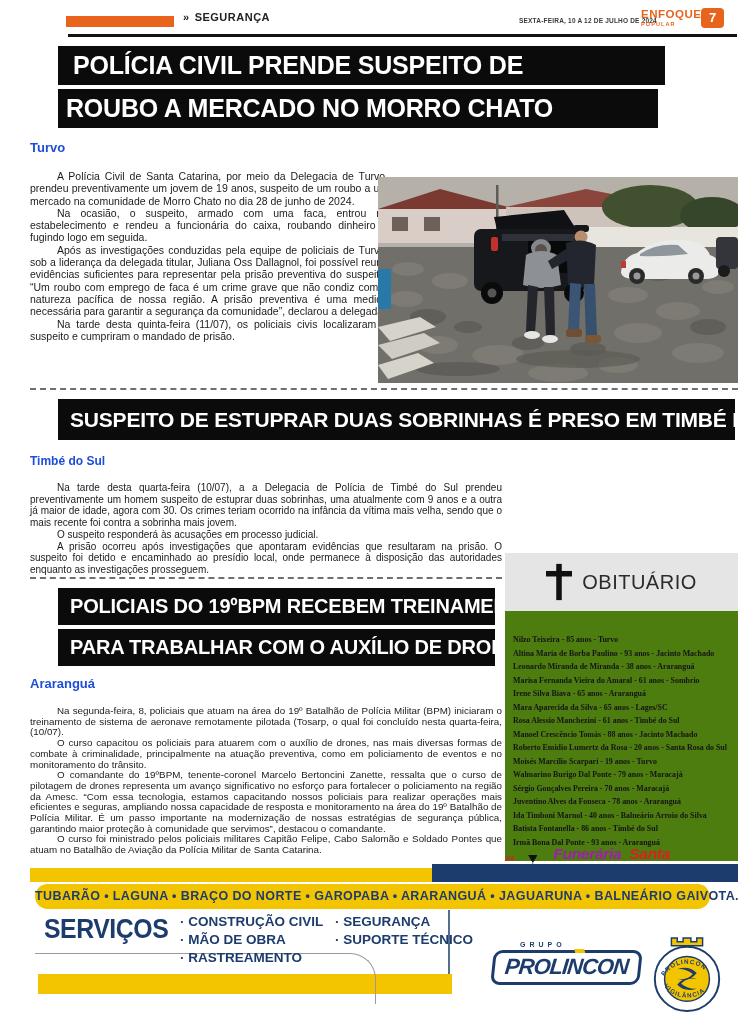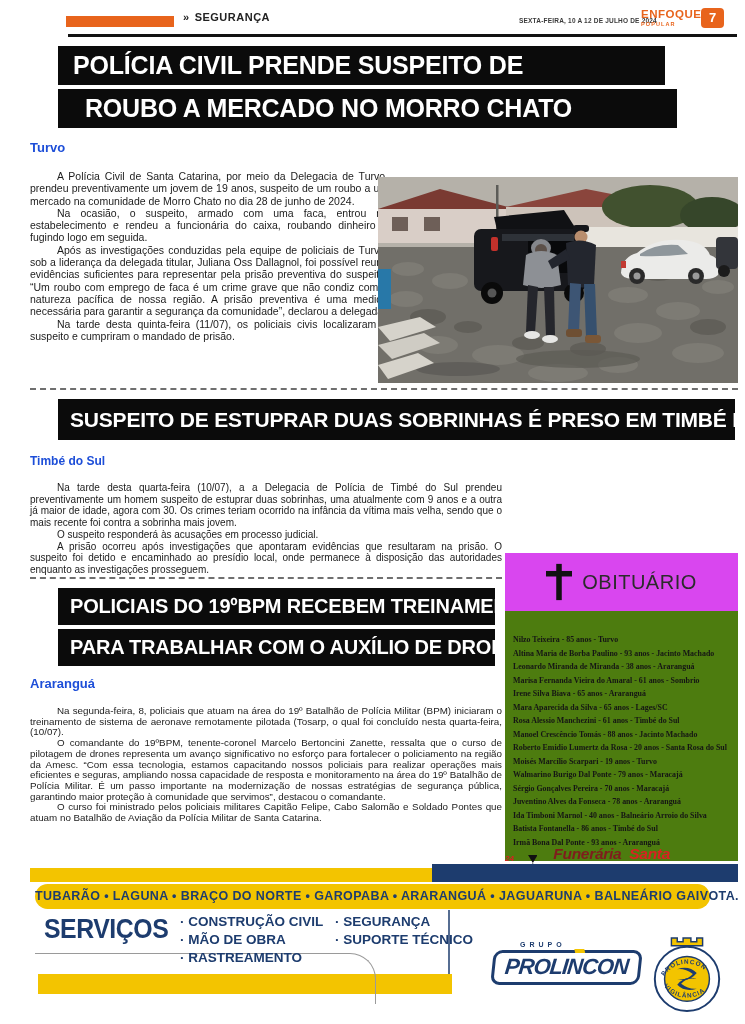--- a/index.html
+++ b/index.html
@@ -15,49 +15,49 @@
   .hdr-date{position:absolute;left:519px;top:17px;font-size:6.5px;font-weight:bold;color:#3a3a3a;letter-spacing:.2px;}
   .brand{position:absolute;left:641px;top:9px;line-height:1;}
   .brand .t{display:block;font-size:11.5px;font-weight:bold;color:#E8641C;letter-spacing:.5px;}
   .brand .b{display:block;font-size:5.5px;font-weight:bold;color:#E8641C;letter-spacing:1.1px;margin-top:1px;}
   .page-badge{position:absolute;left:701px;top:8px;width:23px;height:20px;background:#E8641C;border-radius:4px;
     color:#fff;font-size:13px;font-weight:bold;text-align:center;line-height:20px;}
   .hdr-rule{position:absolute;left:68px;top:34px;width:669px;height:3px;background:#121212;}
   
   .hbar{background:#0B0B0B;color:#fff;font-weight:bold;white-space:nowrap;overflow:hidden;margin-left:25px;}
   .h1a{position:absolute;left:33px;top:46px;width:592px;height:39px;line-height:39px;font-size:25px;padding-left:15px;letter-spacing:-.2px;}
-  .h1b{position:absolute;left:33px;top:89px;width:592px;height:39px;line-height:39px;font-size:25px;padding-left:27px;letter-spacing:-.2px;}
+  .h1b{position:absolute;left:33px;top:89px;width:592px;height:39px;line-height:39px;font-size:25px;padding-left:8px;letter-spacing:-.2px;}
   .h2{position:absolute;left:33px;top:399px;width:665px;height:41px;line-height:41px;font-size:21px;padding-left:12px;letter-spacing:-.2px;}
   .h3a{position:absolute;left:33px;top:588px;width:425px;height:37px;line-height:37px;font-size:20px;padding-left:12px;letter-spacing:-.2px;}
   .h3b{position:absolute;left:33px;top:629px;width:425px;height:37px;line-height:37px;font-size:20px;padding-left:12px;letter-spacing:-.2px;}
   
   .loc{position:absolute;font-size:13px;font-weight:bold;color:#1d4ed8;}
   .loc1{left:30px;top:140px;} .loc2{left:30px;top:454px;font-size:12px;} .loc3{left:30px;top:676px;}
   .art{position:absolute;color:#1b1b1b;text-align:justify;}
   .art p{margin:0;text-indent:27px;}
   .art1{left:30px;top:170px;width:358px;font-size:10.5px;line-height:12.3px;}
   .art2{left:30px;top:482px;width:472px;font-size:10px;line-height:11.7px;}
   .art3{left:30px;top:706px;width:472px;font-size:9.8px;line-height:10.7px;}
   
   .photo{position:absolute;left:378px;top:177px;width:360px;height:206px;}
   
   .dash1{position:absolute;left:30px;top:388px;width:708px;border-top:2px dashed #6f6f6f;}
   .dash2{position:absolute;left:30px;top:577px;width:472px;border-top:2px dashed #6f6f6f;}
   
   .obit{position:absolute;left:505px;top:553px;width:233px;}
-  .obit-head{height:58px;background:#d946ef;display:flex;align-items:center;justify-content:center;gap:10px;}
+  .obit-head{height:58px;background:#e5e5e5;display:flex;align-items:center;justify-content:center;gap:10px;}
   .obit-title{font-size:20px;color:#2b2b2b;letter-spacing:.5px;}
   .obit-body{background:#4d7c0f;padding:22px 4px 12px 8px;}
   .obit-line{font-family:"Liberation Serif",serif;font-weight:bold;font-size:7.9px;line-height:13.5px;color:#151515;white-space:nowrap;overflow:hidden;}
   
   .fun{position:absolute;left:505px;top:845px;width:233px;}
   .fun-row{display:flex;align-items:center;gap:16px;}
   .fun-24{font-size:8px;font-weight:bold;font-style:italic;color:#D92121;display:flex;align-items:center;gap:1px;}
   .fun-name{font-style:italic;font-weight:bold;font-size:15.5px;letter-spacing:-.3px;}
-  .fun-name .g{color:#7f1d1d;} .fun-name .r{color:#D92121;margin-left:4px;}
+  .fun-name .g{color:#a21caf;} .fun-name .r{color:#D92121;margin-left:4px;}
   .fun-phones{margin-top:2px;margin-left:30px;font-size:7.5px;font-weight:bold;color:#D92121;letter-spacing:.3px;}
   
   .band-y{position:absolute;left:30px;top:868px;width:402px;height:14px;background:#F3C400;}
   .band-n{position:absolute;left:432px;top:864px;width:306px;height:18px;background:#1D3C6E;}
   .cities{position:absolute;left:35px;top:884px;width:675px;height:25px;background:#F3C400;border-radius:13px;
     color:#1D3C6E;font-weight:bold;font-size:12.5px;line-height:25px;text-align:center;letter-spacing:.4px;white-space:nowrap;}
   .svc-title{position:absolute;left:44px;top:914px;font-size:27px;font-weight:bold;color:#1D3C6E;letter-spacing:-.5px;transform:scaleX(.92);transform-origin:left center;}
   .svc-col{position:absolute;font-size:13.5px;font-weight:bold;color:#1D3C6E;line-height:18px;white-space:nowrap;}
   .svc-col div::before{content:"· ";font-weight:bold;}
   .svc1{left:180px;top:913px;} .svc2{left:335px;top:913px;}
@@ -187,20 +187,21 @@
     <p>O suspeito responderá às acusações em processo judicial.</p>
     <p>A prisão ocorreu após investigações que apontaram evidências que resultaram na prisão. O suspeito foi detido e encaminhado ao presídio local, onde permanece à disposição das autoridades enquanto as investigações prosseguem.</p>
   </div>
   <div class="dash2"></div>
 
   <div class="hbar h3a">POLICIAIS DO 19ºBPM RECEBEM TREINAMENTO</div>
   <div class="hbar h3b">PARA TRABALHAR COM  O AUXÍLIO DE DRONES</div>
   <div class="loc loc3">Araranguá</div>
   <div class="art art3">
     <p>Na segunda-feira, 8, policiais que atuam na área do 19º Batalhão de Polícia Militar (BPM) iniciaram o treinamento de sistema de aeronave remotamente pilotada (Tosarp, o qual foi concluído nesta quarta-feira, (10/07).</p>
+    <p>O curso capacitou os policiais para atuarem com o auxílio de drones, nas mais diversas formas de combate à criminalidade, principalmente na atuação preventiva, como em policiamento de eventos e no monitoramento do trânsito.</p>
     <p>O comandante do 19ºBPM, tenente-coronel Marcelo Bertoncini Zanette, ressalta que o curso de pilotagem de drones representa um avanço significativo no esforço para fortalecer o policiamento na região da Amesc. “Com essa tecnologia, estamos capacitando nossos policiais para realizar operações mais eficientes e seguras, ampliando nossa capacidade de resposta e monitoramento na área do 19º Batalhão de Polícia Militar. É um passo importante na modernização de nossas estratégias de segurança pública, garantindo maior proteção à comunidade que servimos”, destacou o comandante.</p>
     <p>O curso foi ministrado pelos policiais militares Capitão Felipe,  Cabo Salomão e Soldado Pontes que atuam no Batalhão de Aviação da Polícia Militar de Santa Catarina.</p>
   </div>
 
   <div class="obit">
     <div class="obit-head">
       <svg width="26" height="38" viewBox="0 0 33 46">
         <rect x="13" y="0" width="7" height="46" fill="#111"></rect>
         <rect x="0" y="9" width="33" height="7" fill="#111"></rect>
       </svg>

